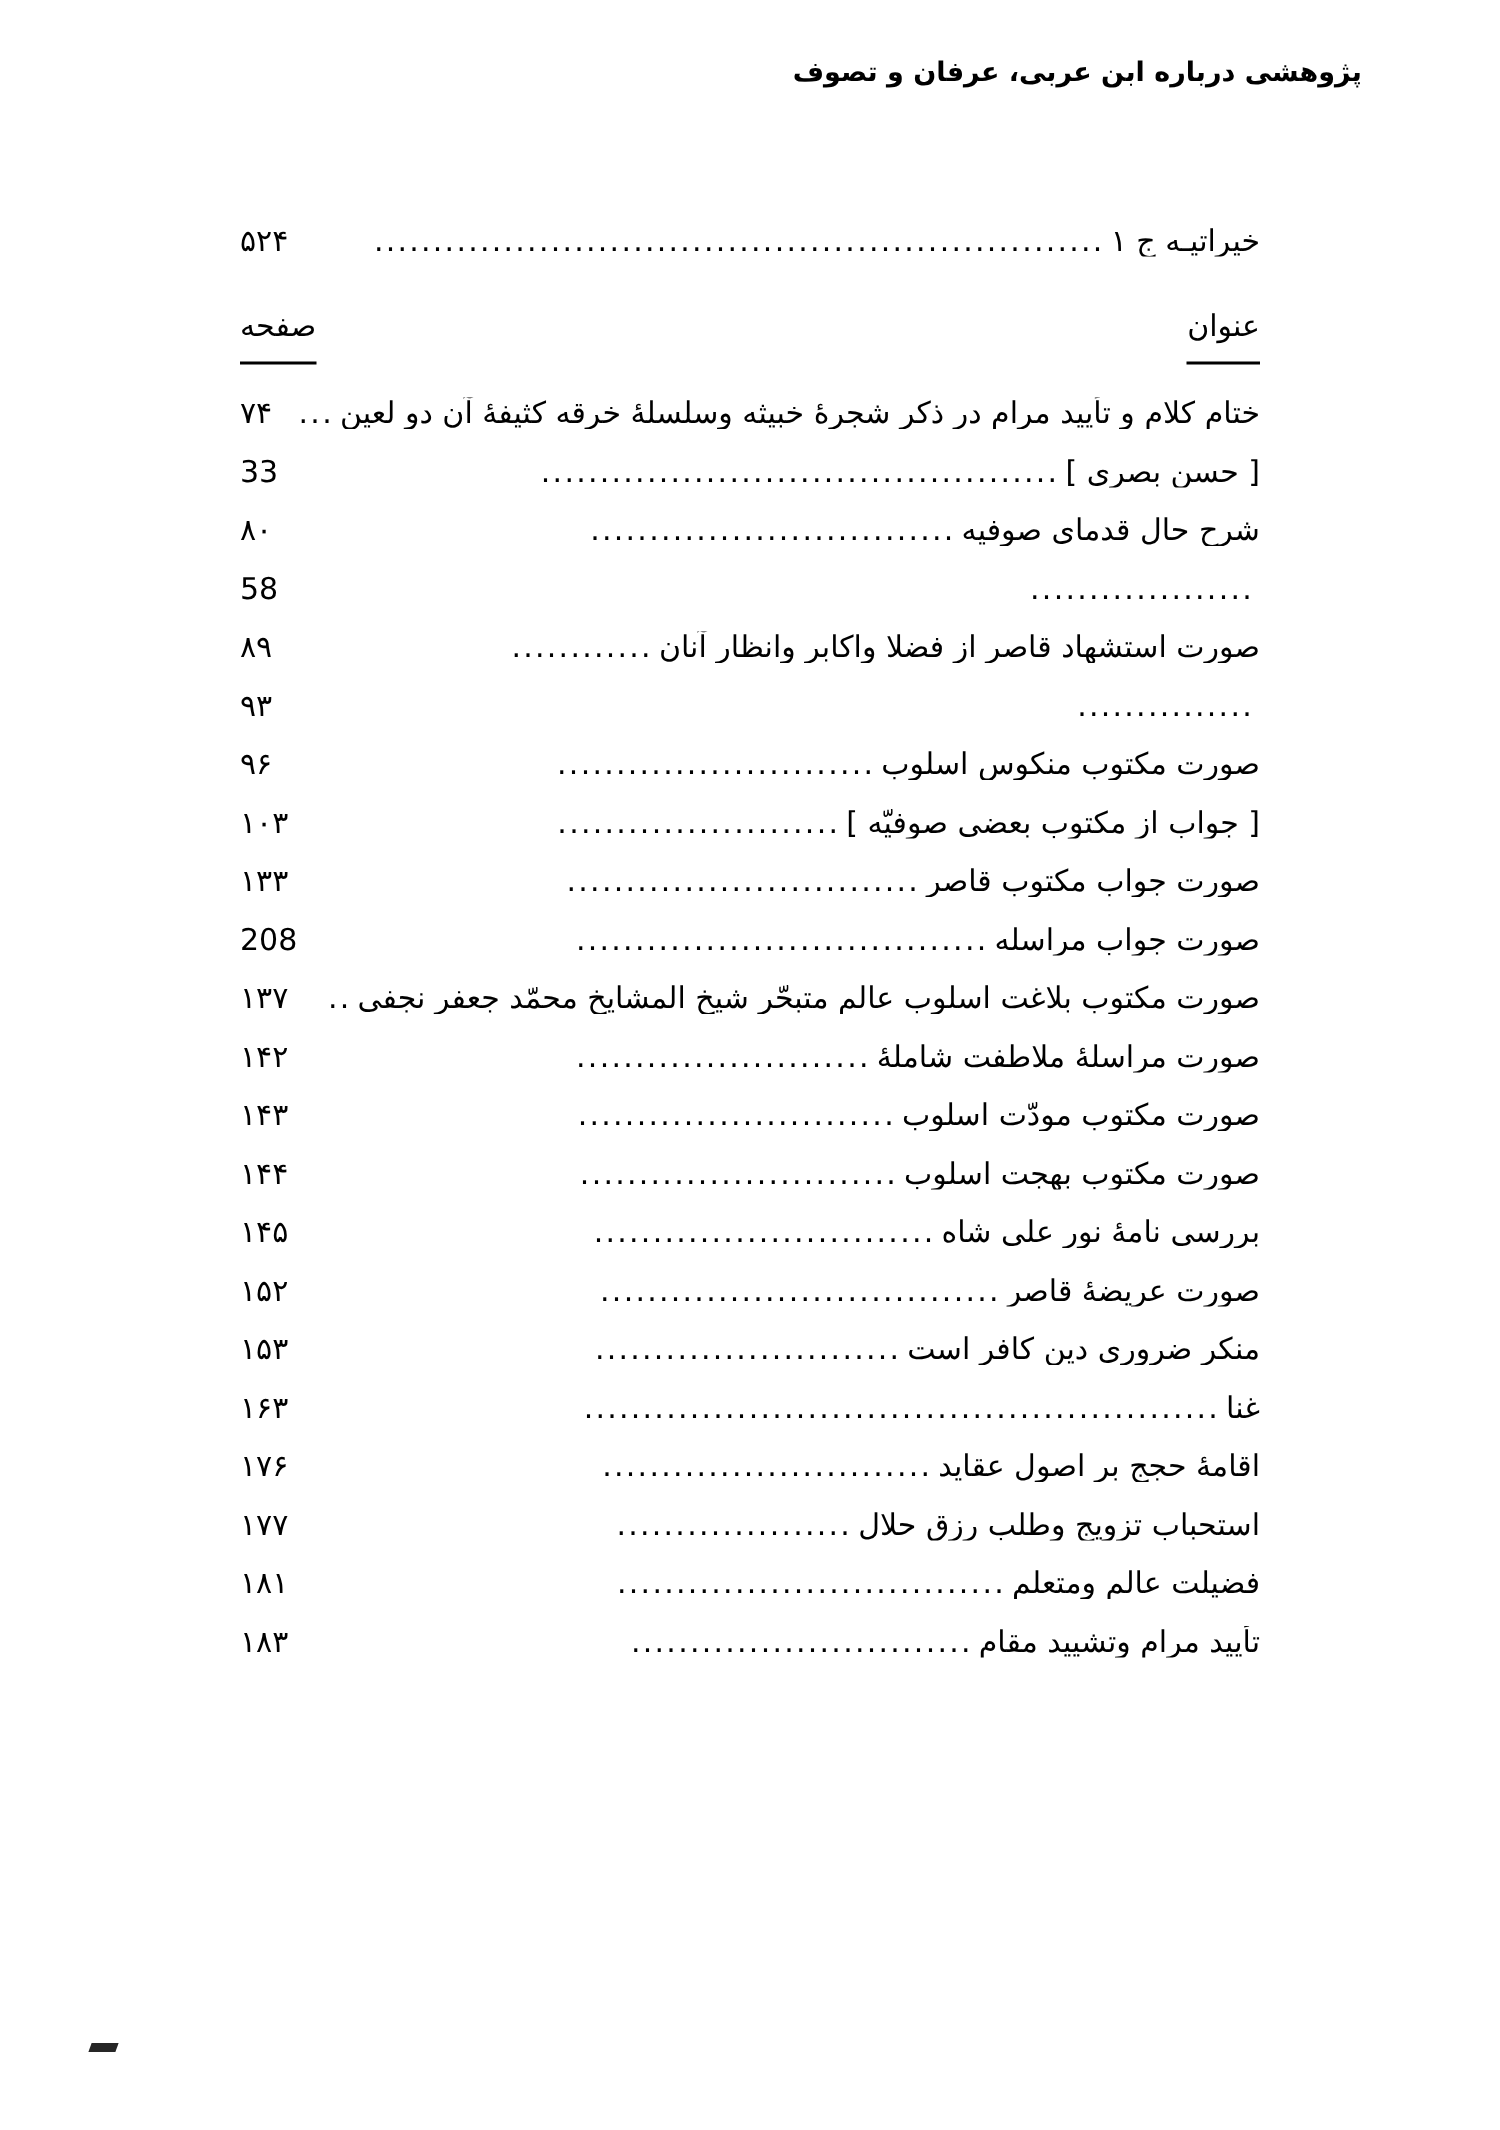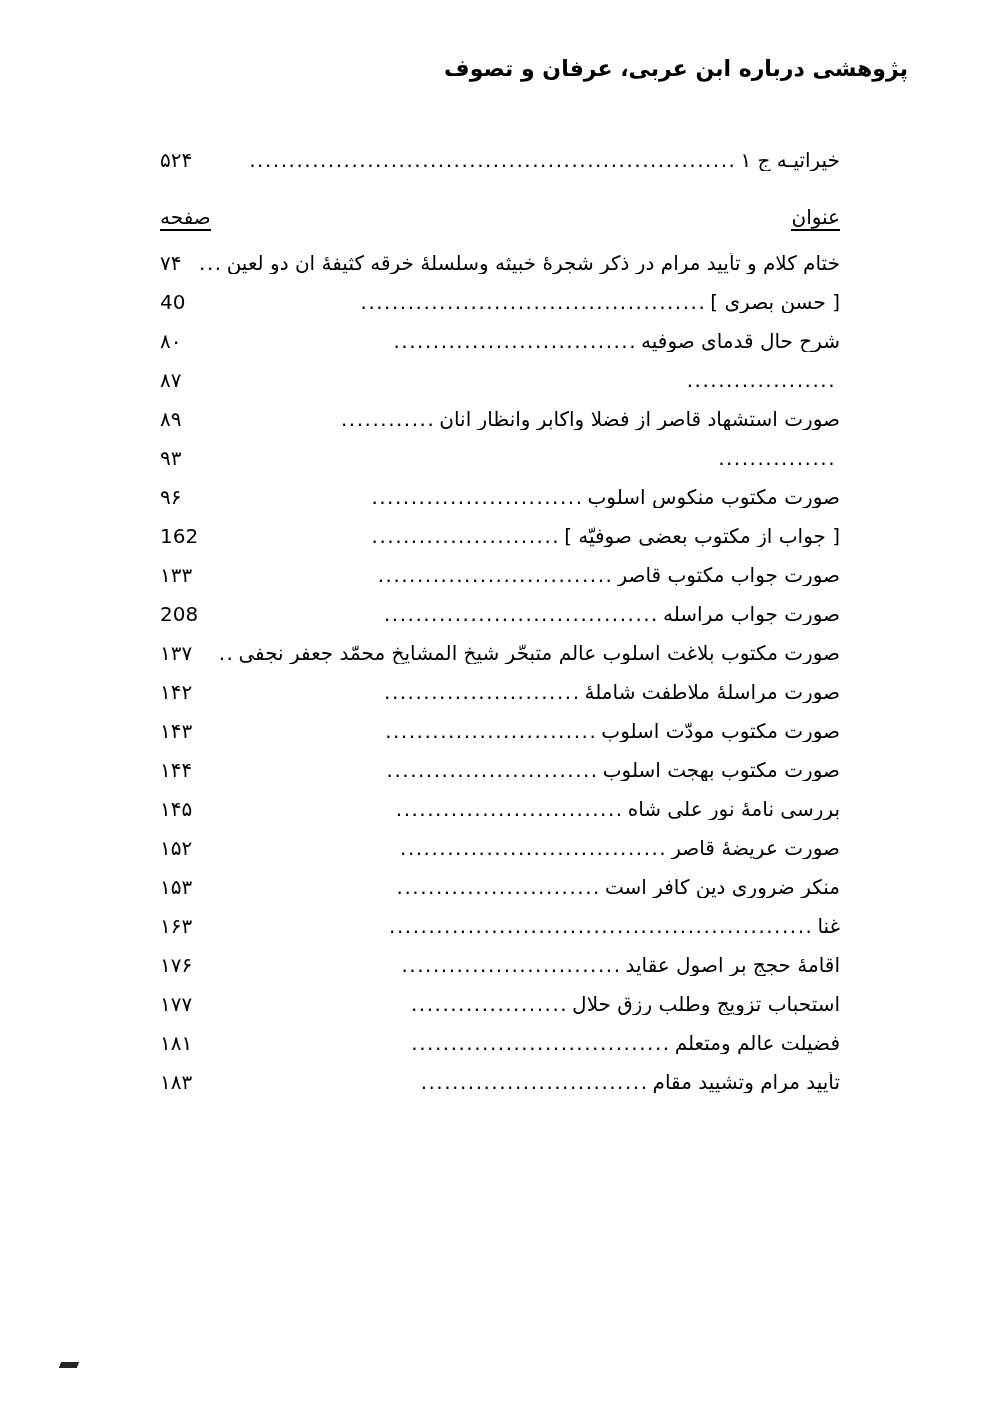--- a/index.html
+++ b/index.html
@@ -21,22 +21,22 @@
     position: absolute;
     top: 38px;
     left: 0;
     width: 1000px;
     height: 40px;
     direction: rtl;
   }
   .header-title {
     position: absolute;
     right: 92px;
-    top: 18px;
-    font-size: 22px;
+    top: 0;
+    font-size: 18px;
     font-weight: bold;
     letter-spacing: 0px;
     white-space: nowrap;
     direction: rtl;
   }
   .header-url {
     position: absolute;
     left: 33px;
     top: 0;
     font-size: 21px;
@@ -99,21 +99,21 @@
     flex-direction: row;
     justify-content: space-between;
     align-items: baseline;
     width: 100%;
     margin-bottom: 22px;
     direction: rtl;
   }
   .heading-cell {
     font-size: 20px;
     font-weight: normal;
-    padding-bottom: 0;
+    padding-bottom: 12px;
     border-bottom: 2px solid #000;
   }
 
   
   .bottom-mark {
     position: absolute;
     left: 60px;
     bottom: 52px;
     width: 18px;
     height: 6px;
@@ -147,49 +147,49 @@
   </div>
 
   <div class="toc-row">
     <span class="toc-title">ختام کلام و تأیید مرام در ذکر شجرهٔ خبیثه وسلسلهٔ خرقه کثیفهٔ آن دو لعین</span>
     <span class="toc-dots">...</span>
     <span class="toc-page arabic-numeral">۷۴</span>
   </div>
   <div class="toc-row">
     <span class="toc-title">[ حسن بصری ]</span>
     <span class="toc-dots">............................................</span>
-    <span class="toc-page arabic-numeral">40</span>
+    <span class="toc-page arabic-numeral">33</span>
   </div>
   <div class="toc-row">
     <span class="toc-title">شرح حال قدمای صوفیه</span>
     <span class="toc-dots">...............................</span>
     <span class="toc-page arabic-numeral">۸۰</span>
   </div>
   <div class="toc-row">
     <span class="toc-dots">...................</span>
-    <span class="toc-page arabic-numeral">۸۷</span>
+    <span class="toc-page arabic-numeral">58</span>
   </div>
   <div class="toc-row">
     <span class="toc-title">صورت استشهاد قاصر از فضلا واکابر وانظار آنان</span>
     <span class="toc-dots">............</span>
     <span class="toc-page arabic-numeral">۸۹</span>
   </div>
   <div class="toc-row">
     <span class="toc-dots">...............</span>
     <span class="toc-page arabic-numeral">۹۳</span>
   </div>
   <div class="toc-row">
     <span class="toc-title">صورت مکتوب منکوس اسلوب</span>
     <span class="toc-dots">...........................</span>
     <span class="toc-page arabic-numeral">۹۶</span>
   </div>
   <div class="toc-row">
     <span class="toc-title">[ جواب از مکتوب بعضی صوفیّه ]</span>
     <span class="toc-dots">........................</span>
-    <span class="toc-page arabic-numeral">162</span>
+    <span class="toc-page arabic-numeral">۱۰۳</span>
   </div>
   <div class="toc-row">
     <span class="toc-title">صورت جواب مکتوب قاصر</span>
     <span class="toc-dots">..............................</span>
     <span class="toc-page arabic-numeral">۱۳۳</span>
   </div>
   <div class="toc-row">
     <span class="toc-title">صورت جواب مراسله</span>
     <span class="toc-dots">...................................</span>
     <span class="toc-page arabic-numeral">208</span>

